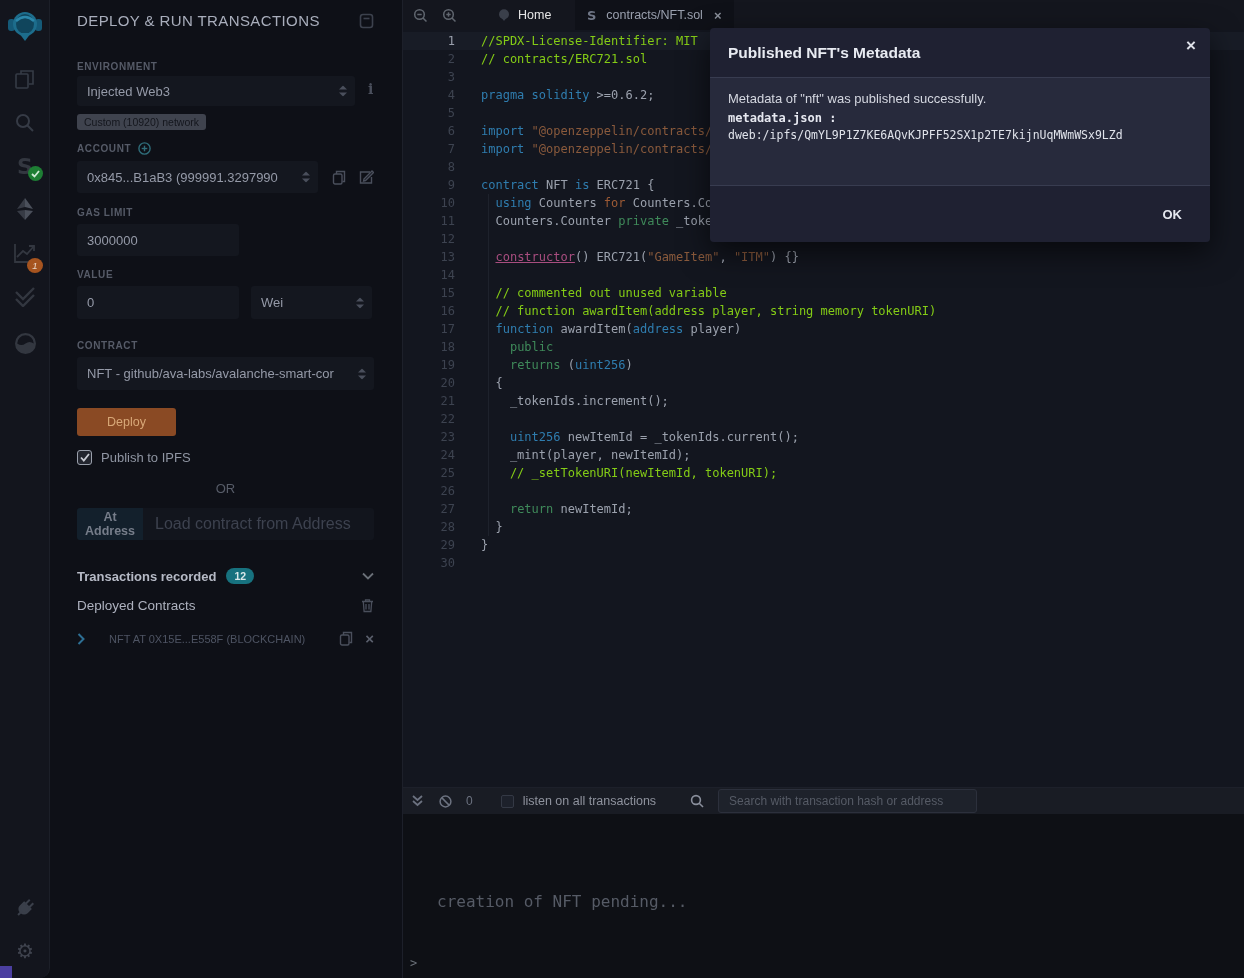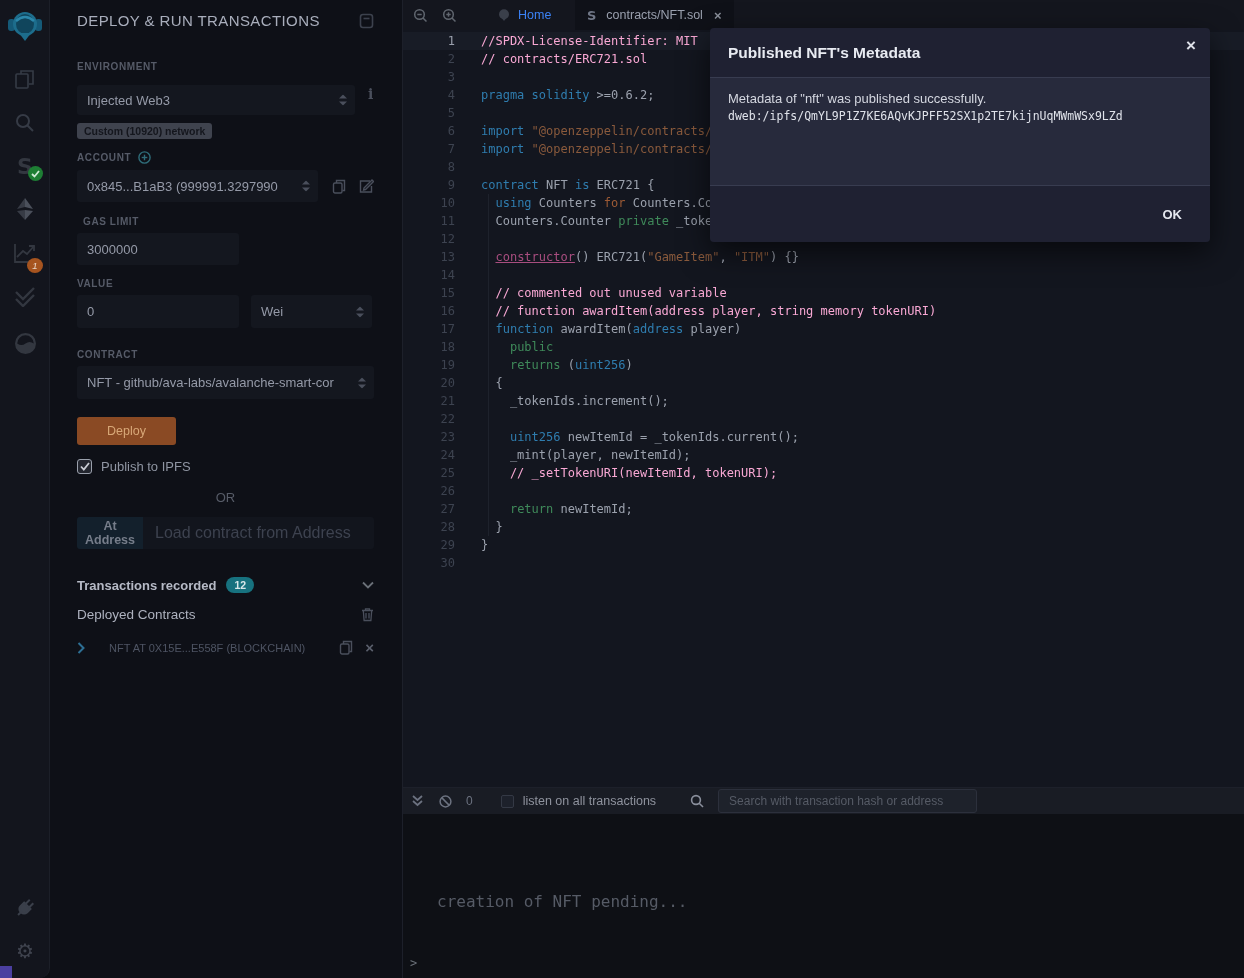--- a/index.html
+++ b/index.html
@@ -13,26 +13,26 @@
   .rail-bg { position:absolute; left:0; bottom:0; width:12px; height:12px; background:#4b3fa0; z-index:-1; }
   .rail-icon { position:absolute; left:0; width:50px; display:flex; justify-content:center; }
   .badge-dot { position:absolute; border-radius:50%; display:flex; align-items:center; justify-content:center; }
 
   
   .panel { width:353px; flex:0 0 353px; height:100%; background:#0e1017;
     border-right:1px solid #1d202a; padding:12px 28px 0 27px; position:relative; }
   .panel-title { display:flex; align-items:center; justify-content:space-between; }
   .panel-title h1 { font-size:15px; font-weight:500; color:#a9aebc; letter-spacing:.4px; }
   .lbl { margin-top:32px; font-size:10px; letter-spacing:.6px; color:#565b68; font-weight:600; }
-  .sel { margin-top:13px; height:30px; background:#14171f; border-radius:3px; color:#959aa8;
+  .sel { margin-top:4px; height:30px; background:#14171f; border-radius:3px; color:#959aa8;
     font-size:13px; display:flex; align-items:center; padding:0 10px; position:relative; }
   .sel .caret { position:absolute; right:8px; top:50%; transform:translateY(-50%); }
   .sel-text { overflow:hidden; white-space:nowrap; flex:1; }
   .net-badge { margin-top:8px; display:inline-block; background:#3f434e; color:#14161d;
-    font-size:10.5px; font-weight:700; border-radius:3px; padding:2px 7px; }
+    font-size:10.5px; font-weight:400; border-radius:3px; padding:2px 7px; }
   .row { display:flex; align-items:center; }
   .field-input { background:#14171f; border:none; border-radius:3px; color:#959aa8;
     font-size:13px; padding:0 10px; outline:none; }
   .deploy-btn { margin-top:18px; width:99px; height:28px; background:#8a4a24; border:none;
     border-radius:3px; color:#d8a878; font-size:12.5px; cursor:pointer; }
   .check-row { margin-top:14px; display:flex; align-items:center; gap:9px; }
   .checkbox { width:15px; height:15px; border:1.5px solid #9aa0ac; border-radius:3px;
     background:#23262f; display:flex; align-items:center; justify-content:center; }
   .check-row span.txt { font-size:13px; color:#8f95a2; }
   .or { margin-top:16px; text-align:center; font-size:13px; color:#575c68; }
@@ -52,31 +52,31 @@
   .item-row .item-label { font-size:11px; color:#4e5463; margin-left:8px; flex:1;
     overflow:hidden; white-space:nowrap; }
   .spacer { flex:1; }
   .mini-icons { display:flex; gap:12px; align-items:center; }
 
   
   .editor-col { flex:1; height:100%; display:flex; flex-direction:column; position:relative; }
   .tabbar { height:30px; background:#14161e; display:flex; align-items:center; flex:0 0 30px; }
   .zoom-btns { display:flex; gap:14px; padding:0 0 0 10px; }
   .tab { height:30px; display:flex; align-items:center; gap:7px; padding:0 12px; font-size:12.5px; }
-  .tab.home { color:#3b82f6; margin-left:28px; }
+  .tab.home { color:#e5e5e5; margin-left:28px; }
   .tab.active { background:#0f1118; color:#9aa0ae; margin-left:12px; }
   .editor { flex:1; background:#13161f; position:relative; overflow:hidden; padding-top:2px; }
   .indent-guide { position:absolute; left:85px; top:164px; width:1px; height:342px; background:#1e222c; }
   .code-line { display:flex; height:18px; line-height:18px; font-family:"DejaVu Sans Mono", monospace;
     font-size:12px; white-space:pre; }
   .code-line.hl { background:#181c26; }
   .ln { width:52px; text-align:right; color:#3d4350; flex:0 0 52px; }
   .code-line.hl .ln { color:#9aa0ad; }
   .code { margin-left:26px; }
-  .tk-k { color:#2f7daf; } .tk-c { color:#f9a8d4; } .tk-s { color:#8a5a3c; }
+  .tk-k { color:#2f7daf; } .tk-c { color:#84cc16; } .tk-s { color:#8a5a3c; }
   .tk-g { color:#3f8a5a; } .tk-o { color:#9c5a35; } .tk-m { color:#a84d7f;text-decoration:underline; }
   .tk-p { color:#9ba1ad; }
 
   
   .terminal { flex:0 0 191px; display:flex; flex-direction:column; border-top:1px solid #1d202a; }
   .term-bar { height:26px; background:#191c24; display:flex; align-items:center; flex:0 0 26px; }
   .term-count { color:#6c7280; font-size:12px; margin-left:14px; }
   .term-check { width:13px; height:13px; border:1px solid #343945; background:#1d212b;
     border-radius:2px; margin-left:28px; }
   .term-listen { color:#8f939e; font-size:12.5px; margin-left:9px; }
@@ -254,21 +254,21 @@
         </svg>
       </span>
       <span style="margin-left:12px;">
         <svg width="16" height="15" viewBox="0 0 16 15" stroke="#4a4f5c" stroke-width="1.4" fill="none">
           <path d="M12 2 H2.5 v11 h11 V7"></path>
             <path d="M6 9 L14 1 l1.5 1.5 L7.5 10.5 L5.6 11 Z"></path>
         </svg>
       </span>
     </div>
 
-    <div class="lbl" style="margin-top:14px;margin-left:6px;">GAS LIMIT</div>
+    <div class="lbl" style="margin-top:14px;">GAS LIMIT</div>
     <input class="field-input" style="margin-top: 6px; width: 162px; height: 32px;" value="3000000">
 
     <div class="lbl" style="margin-top:13px;">VALUE</div>
     <div class="row" style="margin-top:6px; gap:12px;">
       <input class="field-input" style="width: 162px; height: 33px;" value="0">
       <div class="sel" style="margin-top:0; width:121px; height:33px;">
         <span class="sel-text">Wei</span>
         <span class="caret">
           <svg width="8" height="11" viewBox="0 0 8 11" fill="#4a4f5c">
             <polygon points="4,0 8,4 0,4"></polygon>
@@ -456,20 +456,21 @@
     </div>
   </div>
 
   <div class="modal">
     <div class="modal-header">
       <h2>Published NFT's Metadata</h2>
       <button class="modal-close">×</button>
     </div>
     <div class="modal-body">
       <div class="modal-msg">Metadata of "nft" was published successfully.</div>
+      <div class="modal-file">metadata.json :</div>
       <div class="modal-uri">dweb:/ipfs/QmYL9P1Z7KE6AQvKJPFF52SX1p2TE7kijnUqMWmWSx9LZd</div>
     </div>
     <div class="modal-footer">
       <button class="ok-btn">OK</button>
     </div>
   </div>
 
 </div>
 
 </body></html>

